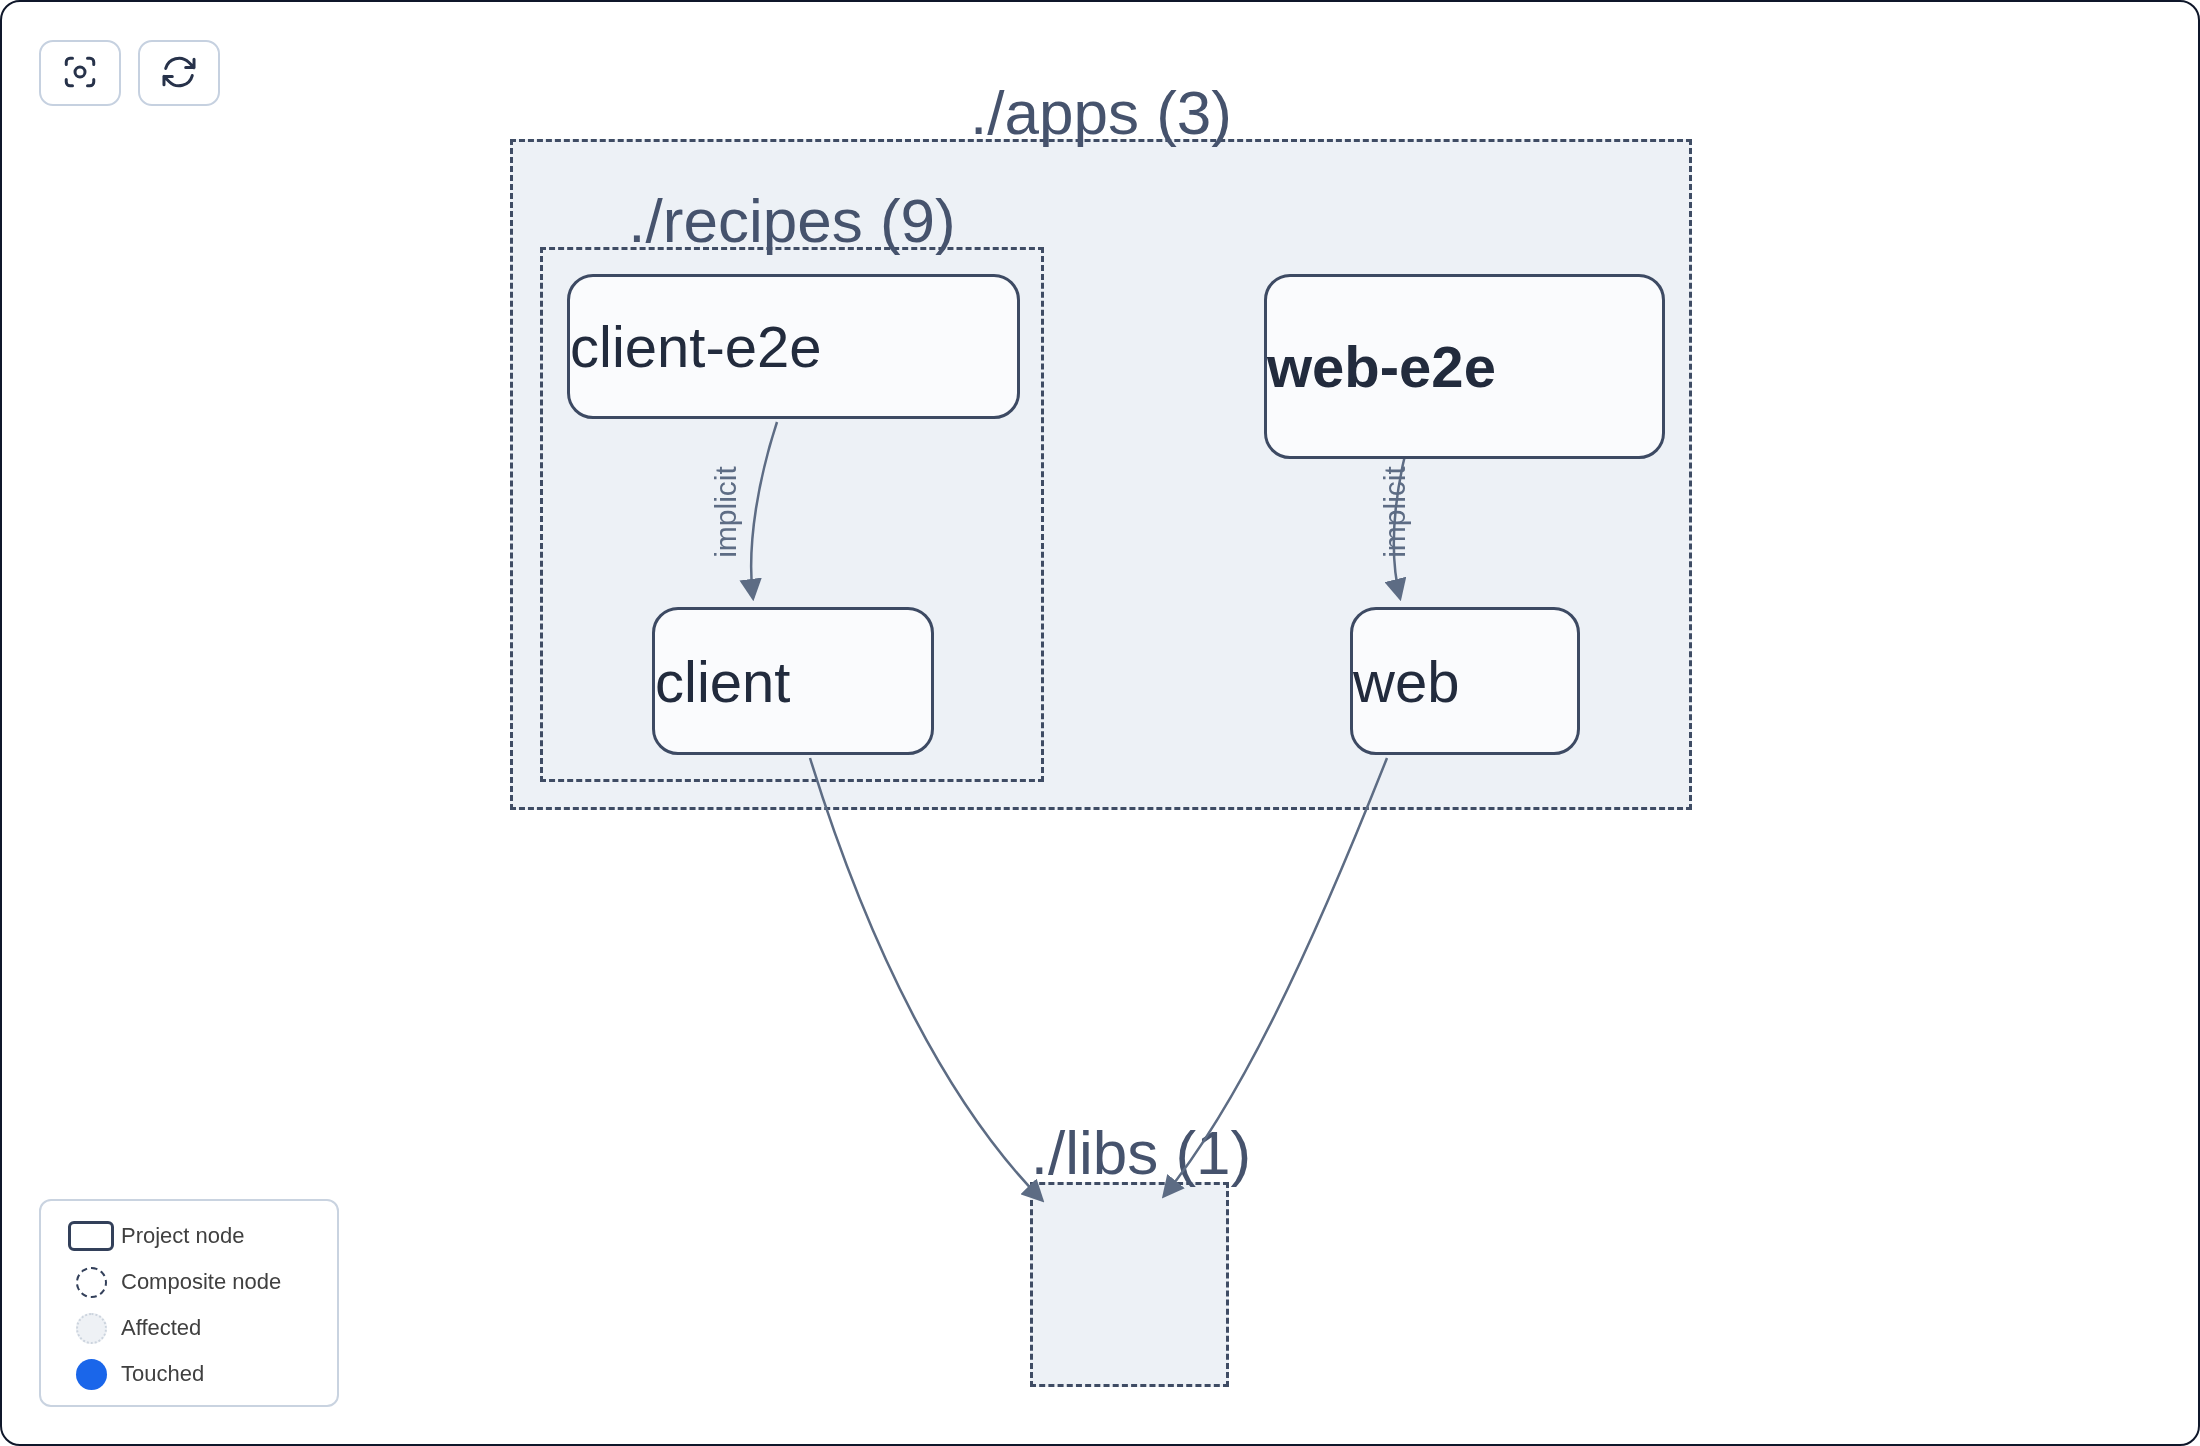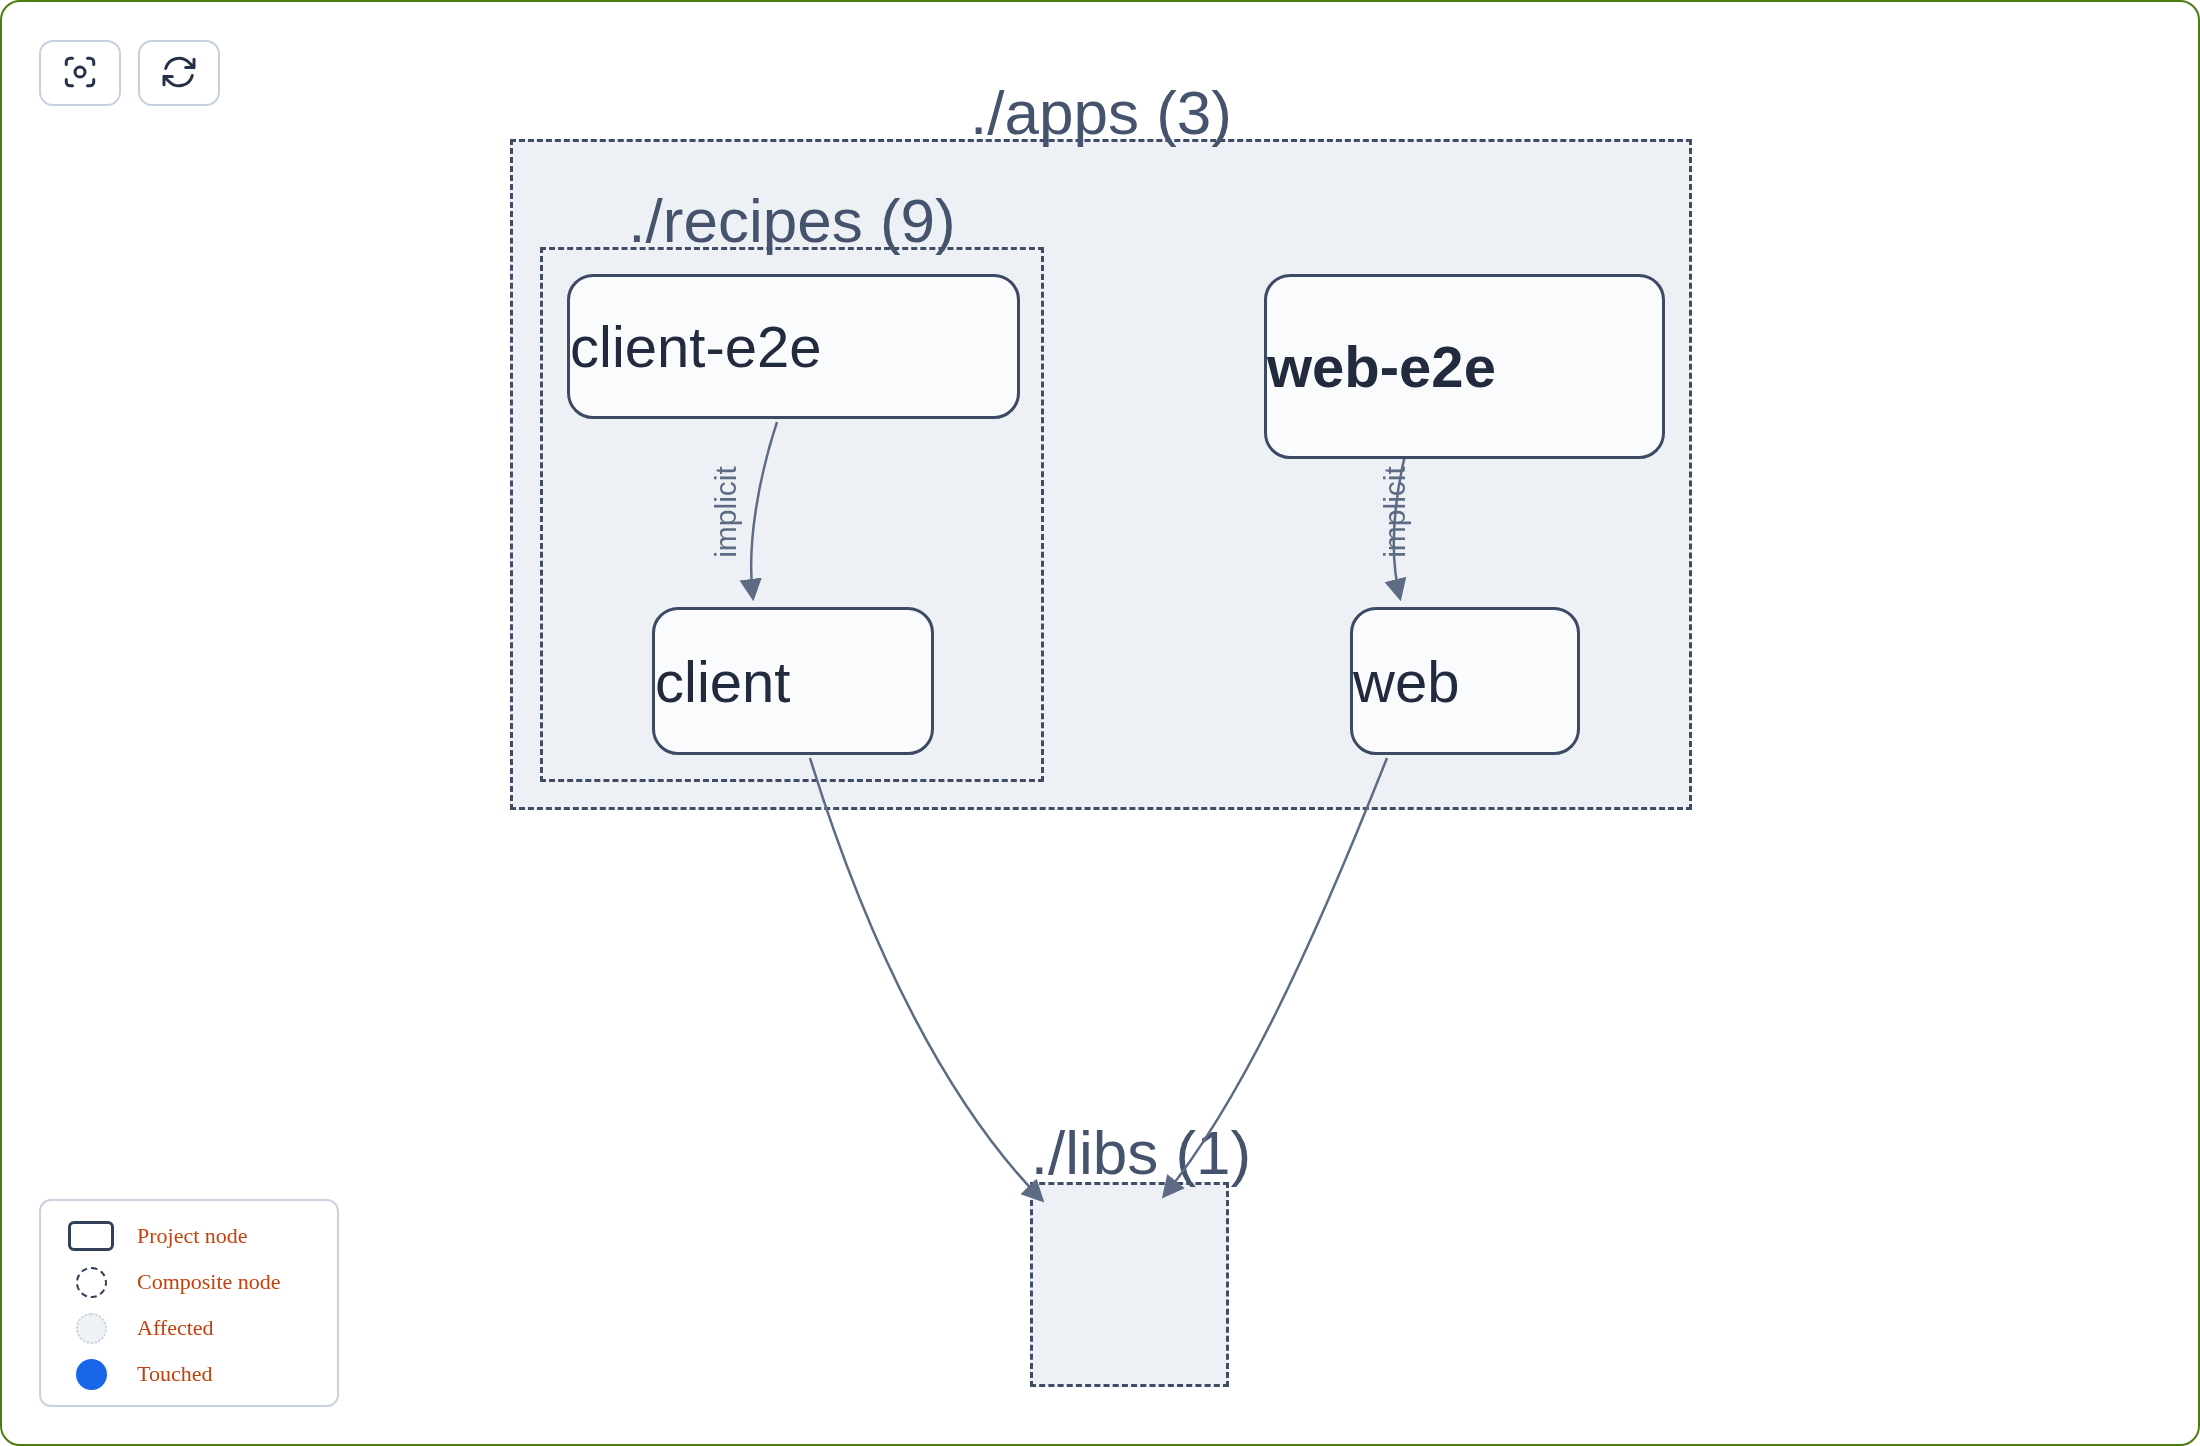--- a/index.html
+++ b/index.html
@@ -2,21 +2,21 @@
 <html><head>
 <meta charset="utf-8">
 <style>
   * { box-sizing: border-box; }
   html, body { margin: 0; padding: 0; background: #ffffff; }
   .canvas {
     position: relative;
     width: 2200px;
     height: 1446px;
     background: #ffffff;
-    border: 2px solid #4d7c0f;
+    border: 2px solid #0f172a;
     border-radius: 20px;
     overflow: hidden;
     font-family: "Liberation Sans", sans-serif;
   }
 
   
   .composite {
     position: absolute;
     background: #edf1f6;
     border: 3px dashed #3f4c64;
@@ -124,25 +124,24 @@
     align-items: center;
     height: 46px;
   }
   .swatch-col {
     width: 52px;
     display: flex;
     align-items: center;
     justify-content: center;
   }
   .legend-text {
-    margin-left: 20px;
+    margin-left: 4px;
     font-size: 22px;
-    color: #c2410c;
+    color: #404040;
     white-space: nowrap;
-    font-family: Liberation Serif, serif;
   }
   .swatch-project {
     width: 46px; height: 30px;
     border: 3px solid #33405a;
     border-radius: 6px;
     background: #ffffff;
   }
   .swatch-composite {
     width: 31px; height: 31px;
     border: 2.5px dashed #33405a;

